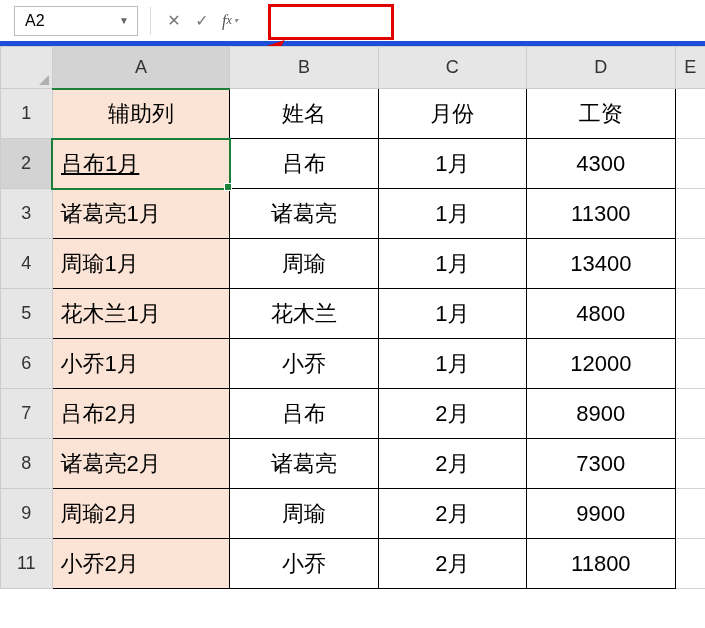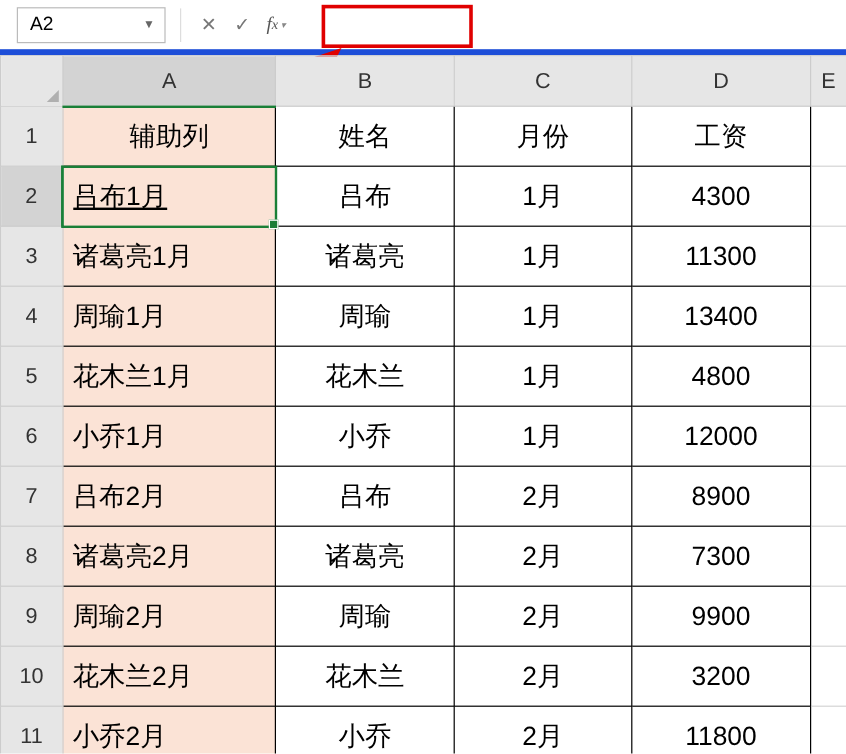--- a/index.html
+++ b/index.html
@@ -272,28 +272,20 @@
   </tr>
   <tr style="height:50px">
     <th class="rowhdr">9</th>
     <td class="cell hl left">周瑜2月</td>
     <td class="cell">周瑜</td>
     <td class="cell">2月</td>
     <td class="cell">9900</td>
     <td class="blank" style="border-right:none"></td>
   </tr>
   <tr style="height:50px">
-    <th class="rowhdr">10</th>
-    <td class="cell hl left">花木兰2月</td>
-    <td class="cell">花木兰</td>
-    <td class="cell">2月</td>
-    <td class="cell">3200</td>
-    <td class="blank" style="border-right:none"></td>
-  </tr>
-  <tr style="height:50px">
     <th class="rowhdr">11</th>
     <td class="cell hl left">小乔2月</td>
     <td class="cell">小乔</td>
     <td class="cell">2月</td>
     <td class="cell">11800</td>
     <td class="blank" style="border-right:none"></td>
   </tr>
 </tbody>
     </table>
 </div>

